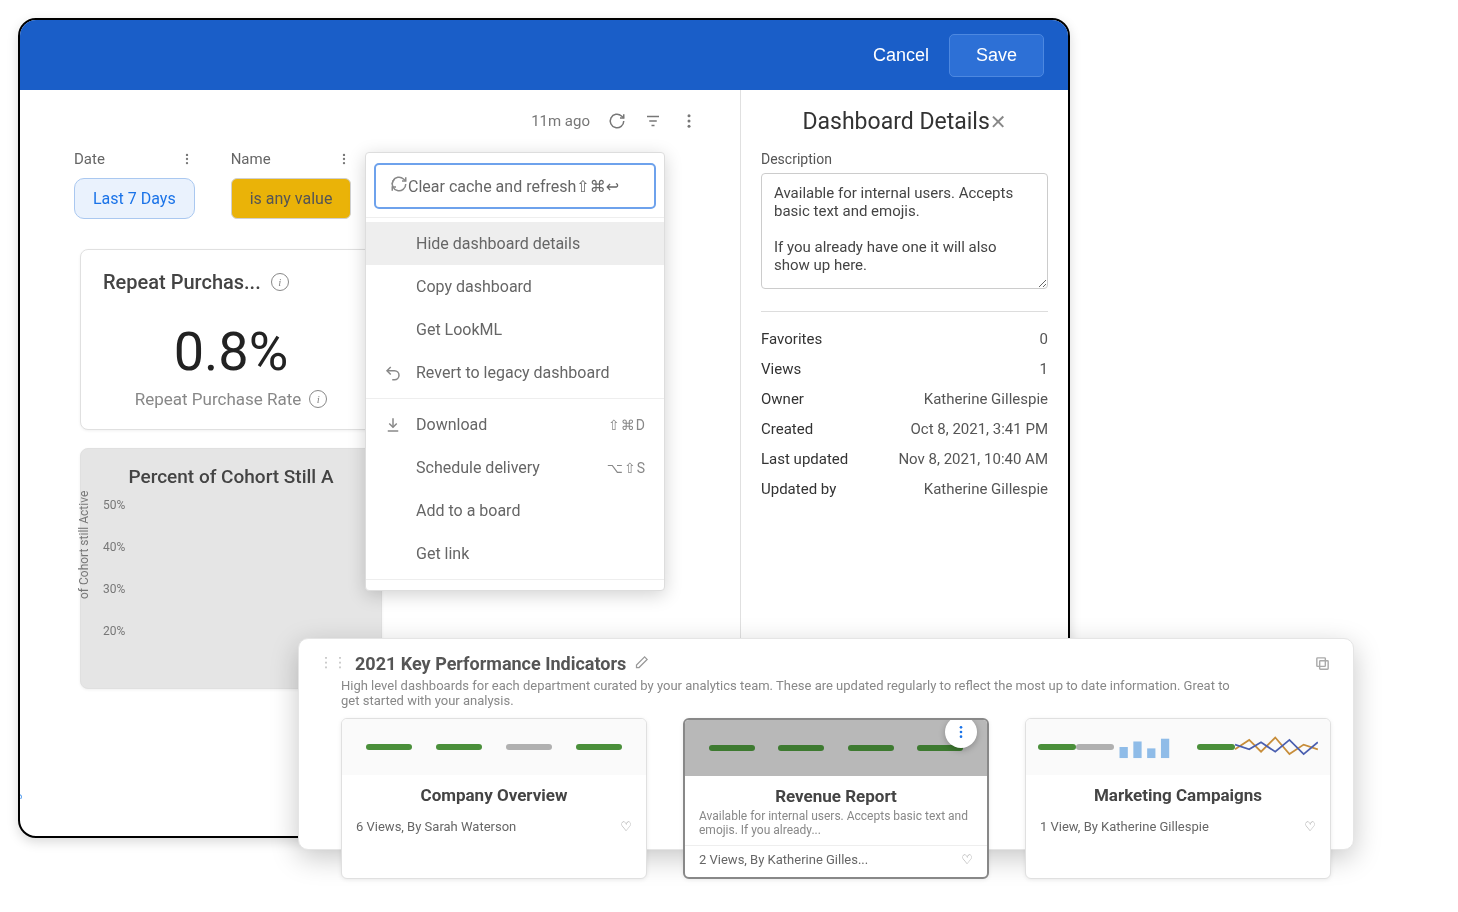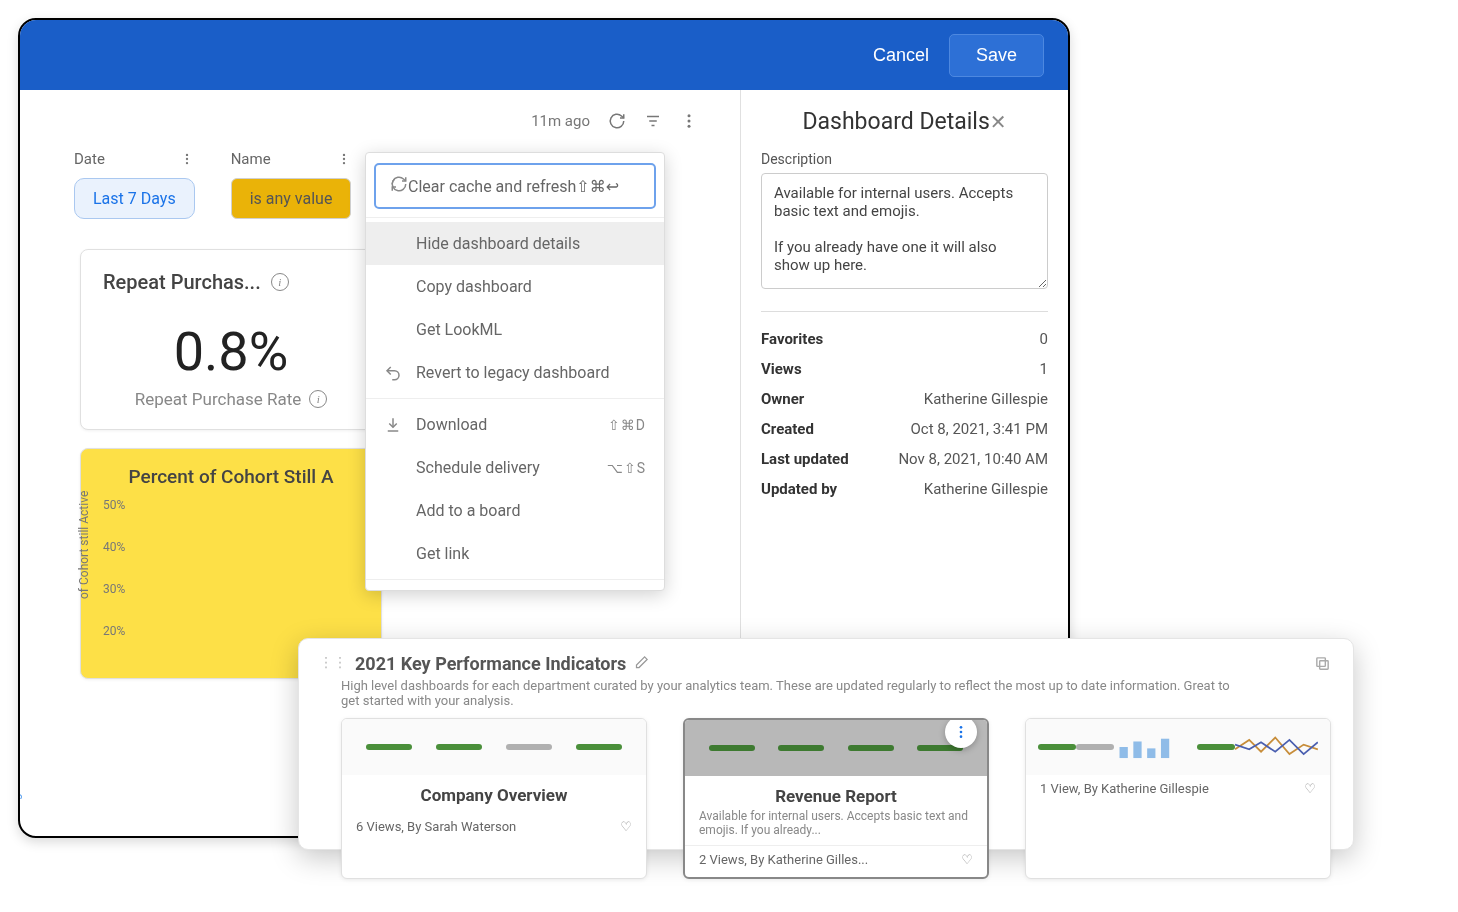--- a/index.html
+++ b/index.html
@@ -11,36 +11,36 @@
 .content-area { display: flex; height: calc(100% - 70px); }
 .main-col { flex: 1; position: relative; padding: 22px 18px; }
 .sidebar-col { width: 328px; border-left: 1px solid #e0e0e0; padding: 18px 20px; }
 .sidebar-title-row { display: flex; justify-content: center; align-items: center; margin-bottom: 16px; }
 .sidebar-title { font-size: 23px; font-weight: 400; color: #333; }
 .close-x { font-size: 20px; color: #888; cursor: pointer; }
 .desc-label { font-size: 14px; color: #555; margin-bottom: 6px; }
 .desc-box { width: 100%; height: 116px; border: 1px solid #ccc; border-radius: 4px; padding: 10px 12px; font-size: 15px; color: #444; resize: both; font-family: inherit; }
 .sidebar-divider { border: none; border-top: 1px solid #ddd; margin: 18px 0 12px 0; }
 .meta-row { display: flex; justify-content: space-between; font-size: 15px; padding: 6px 0; }
-.meta-label { font-weight: 700; color: #333; }
+.meta-label { font-weight: 400; color: #333; }
 .meta-val { color: #555; text-align: right; }
 .toolbar-row { display: flex; justify-content: flex-end; align-items: center; gap: 18px; color: #777; font-size: 15px; margin-bottom: 20px; padding-right: 24px; }
 .icon-btn { color: #777; cursor: pointer; display: inline-flex; }
 .filter-row { display: flex; gap: 36px; padding-left: 36px; margin-bottom: 30px; }
 .filter-group { display: flex; flex-direction: column; gap: 10px; }
 .filter-header { display: flex; justify-content: space-between; align-items: center; width: 120px; font-size: 15px; color: #666; }
 .chip-active { border: 1px solid #aac8f0; background: #eaf2fd; color: #1a73e8; padding: 10px 18px; border-radius: 10px; font-size: 16px; }
 .chip-plain { border: 1px solid #d0d0d0; background: #eab308; color: #555; padding: 10px 18px; border-radius: 6px; font-size: 16px; }
 .card { border: 1px solid #e0e0e0; border-radius: 8px; box-shadow: 0 1px 3px rgba(0,0,0,0.06); padding: 20px 22px; margin-left: 42px; width: 302px; margin-bottom: 18px; background: #fff; }
 .card-title-row { display: flex; align-items: center; gap: 10px; margin-bottom: 26px; }
 .card-title { font-size: 20px; font-weight: 500; color: #444; }
 .info-circle { width: 18px; height: 18px; border: 1.5px solid #888; border-radius: 50%; display: inline-flex; align-items: center; justify-content: center; font-size: 11px; color: #888; font-style: italic; font-family: Georgia, serif; }
 .metric-val { font-size: 54px; font-weight: 400; color: #222; text-align: center; margin-bottom: 6px; }
 .metric-sub { text-align: center; font-size: 17px; color: #888; display: flex; justify-content: center; gap: 8px; align-items: center; }
-.chart-card { border: 1px solid #e0e0e0; border-radius: 8px; box-shadow: 0 1px 3px rgba(0,0,0,0.06); padding: 16px 22px 10px 22px; margin-left: 42px; width: 302px; background: #fde047; position: relative; }
+.chart-card { border: 1px solid #e0e0e0; border-radius: 8px; box-shadow: 0 1px 3px rgba(0,0,0,0.06); padding: 16px 22px 20px 22px; margin-left: 42px; width: 302px; background: #e5e5e5; position: relative; }
 .chart-title { font-size: 19px; font-weight: 500; color: #444; text-align: center; margin-bottom: 10px; }
 .y-axis-label { position: absolute; left: -4px; top: 150px; transform: rotate(-90deg); transform-origin: left top; font-size: 12px; color: #777; white-space: nowrap; }
 .chart-body { position: relative; height: 170px; margin-left: 30px; }
 .tick { position: absolute; left: -30px; font-size: 12px; color: #777; }
 .dropdown-menu { position: absolute; top: 62px; left: 345px; width: 300px; background: #fff; border: 1px solid #ddd; border-radius: 4px; box-shadow: 0 4px 18px rgba(0,0,0,0.18); z-index: 50; padding: 6px 0; }
 .menu-item { display: flex; align-items: center; gap: 12px; padding: 12px 18px; font-size: 16px; color: #666; cursor: pointer; }
 .menu-item.highlighted { background: #eee; }
 .menu-item .lead-icon { width: 20px; display: inline-flex; color: #888; }
 .menu-item .shortcut { margin-left: auto; font-size: 14px; color: #888; letter-spacing: 1px; }
 .menu-refresh { margin: 4px 8px 8px 8px; border: 2px solid #6ea2ec; border-radius: 5px; display: flex; align-items: center; padding: 10px 14px; font-size: 16px; color: #666; cursor: pointer; }
@@ -327,19 +327,22 @@
             <rect x="14" y="6" width="6" height="12" fill="#8fbce8"></rect>
             <rect x="24" y="11" width="6" height="7" fill="#8fbce8"></rect>
             <rect x="34" y="4" width="6" height="14" fill="#8fbce8"></rect>
           </svg>
         <span class="dash-bar green"></span>
         <svg class="spark-wrap" viewBox="0 0 70 24">
             <polyline points="0,14 12,6 22,16 34,4 46,18 58,10 70,14" fill="none" stroke="#c78d3a" stroke-width="1.5"></polyline>
             <polyline points="0,10 12,14 22,8 34,16 46,6 58,18 70,8" fill="none" stroke="#4a5fb0" stroke-width="1.5"></polyline>
           </svg>
       </div>
+      <div class="mini-body">
+        <div class="mini-title">Marketing Campaigns</div>
+      </div>
       <div class="mini-meta noborder">
         <span>1 View, By Katherine Gillespie</span>
         <span class="heart">♡</span>
       </div>
     </div>
   </div>
 </div>
 
 </body></html>

